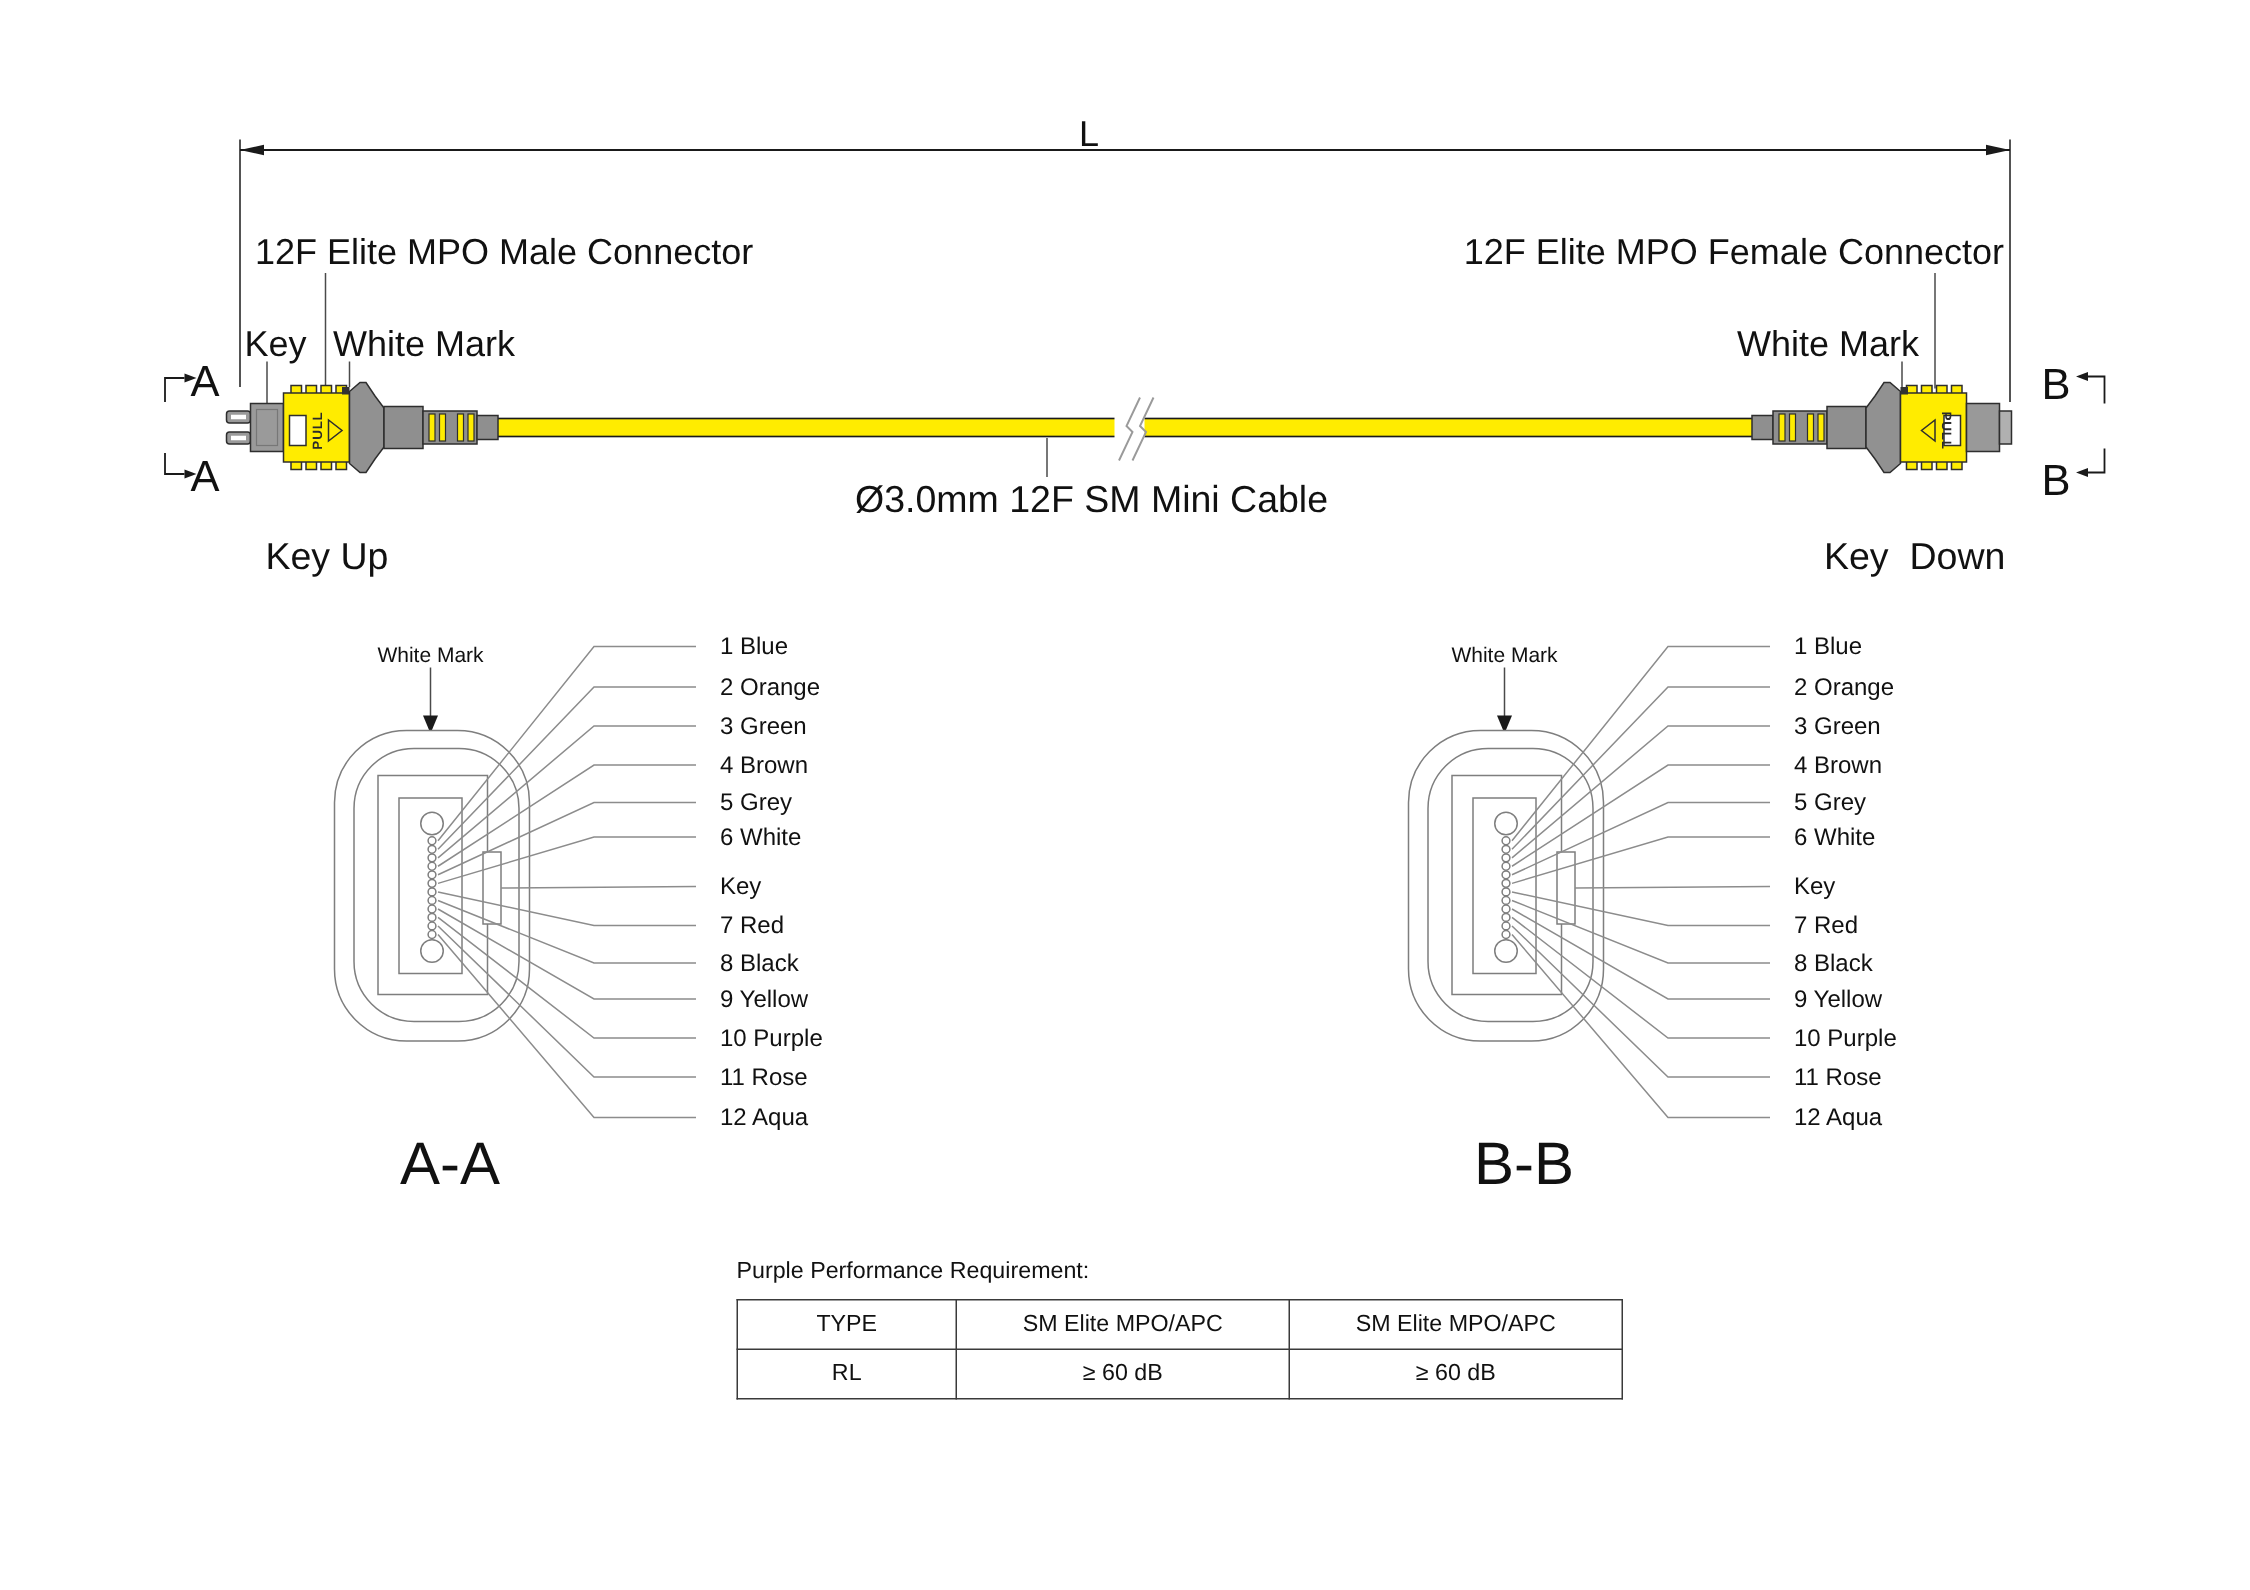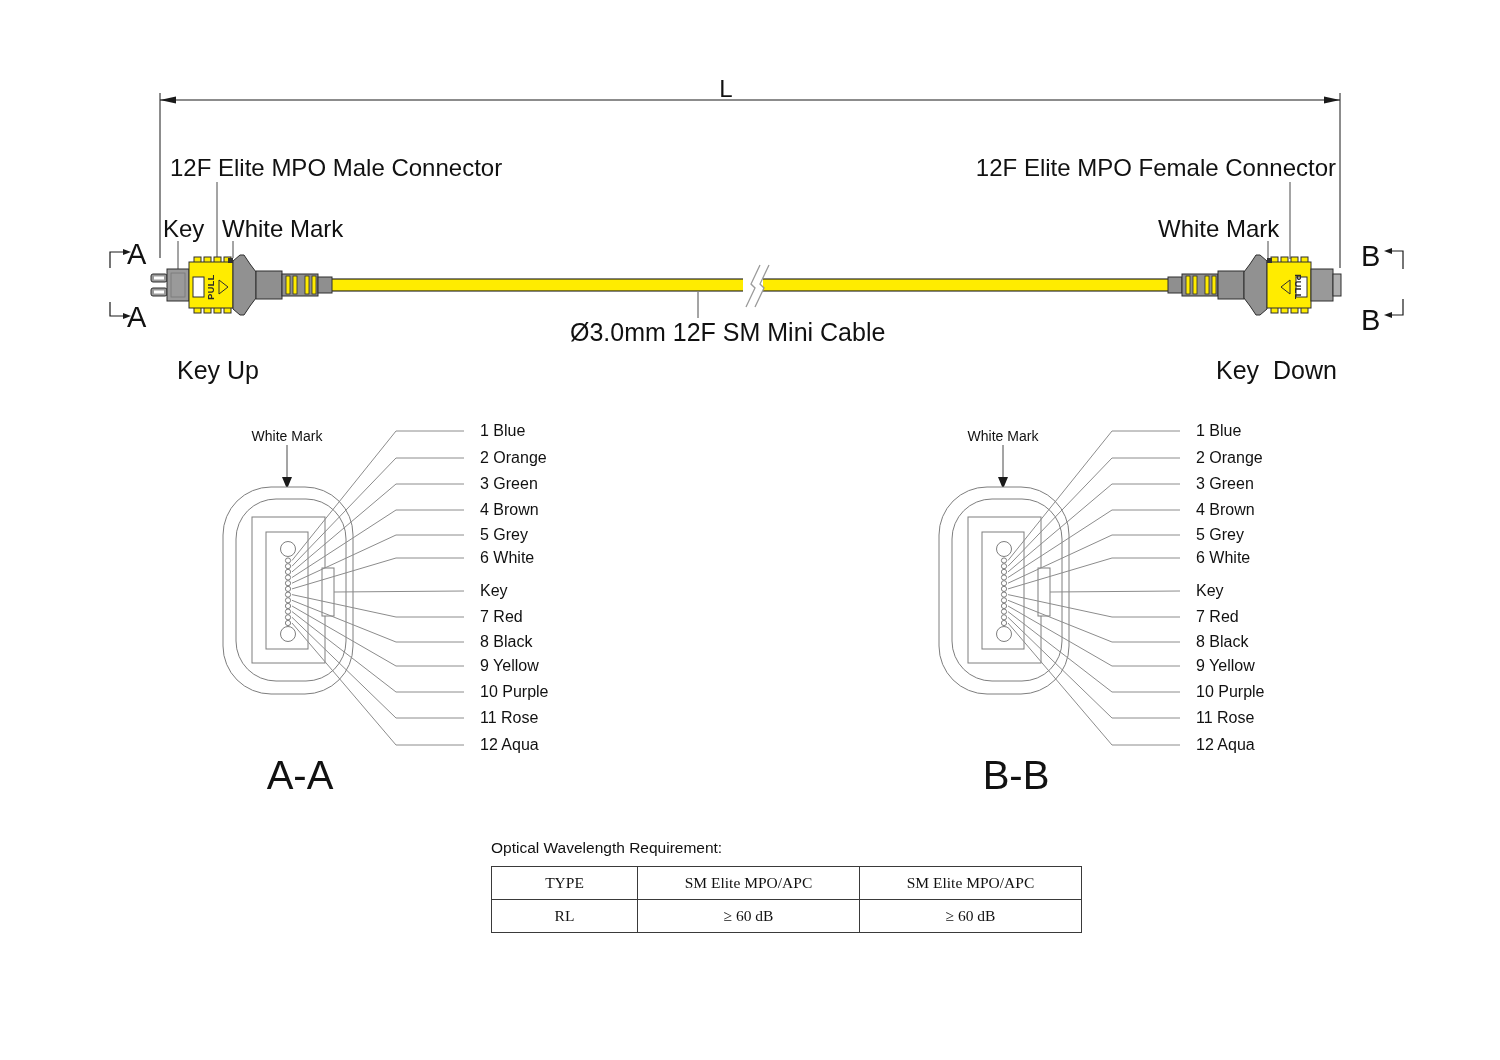--- a/index.html
+++ b/index.html
@@ -11,21 +11,21 @@
   .callout-text { font-size:24px; }
   .section-letter { font-size:29px; }
   .keypos-text { font-size:25px; }
   .cable-text { font-size:25px; }
   .fiber-label { font-size:16px; }
   .small-mark { font-size:14px; }
   .view-title { font-size:40px; }
   .pull-text { font-size:9px; font-weight:bold; fill:#2b2b2b; letter-spacing:0.5px; }
   .pre { white-space:pre; }
   .perf-title { position:absolute; left:491px; top:839px; font-size:15.5px; color:#111; }
-  table.perf { position:absolute; left:491px; top:866px; border-collapse:collapse; table-layout:fixed;font-family:Liberation Serif, serif; }
+  table.perf { position:absolute; left:491px; top:866px; border-collapse:collapse; table-layout:fixed; }
   table.perf td { border:1.4px solid #3a3a3a; text-align:center; vertical-align:middle;
                   font-size:15.5px; color:#111; height:32px; padding:0; }
   td.c0 { width:145px; } td.c1 { width:221px; } td.c2 { width:221px; }
 </style>
 </head>
 <body>
 
 <div class="canvas">
 
 <svg width="1500" height="1060" viewBox="0 0 1500 1060">
@@ -264,21 +264,21 @@
       <text x="1196" y="647">8 Black</text>
       <text x="1196" y="671">9 Yellow</text>
       <text x="1196" y="697">10 Purple</text>
       <text x="1196" y="723">11 Rose</text>
       <text x="1196" y="750">12 Aqua</text>
     </g>
     <text x="1016" y="789" text-anchor="middle" class="view-title">B-B</text>
   </g>
 </svg>
 
-  <div class="perf-title">Optical Wavelength Requirement:</div>
+  <div class="perf-title">Purple Performance Requirement:</div>
   <table class="perf">
     <tbody>
         <tr>
       <td class="c0">TYPE</td>
       <td class="c1">SM Elite MPO/APC</td>
       <td class="c2">SM Elite MPO/APC</td>
     </tr>
     <tr>
       <td class="c0">RL</td>
       <td class="c1">≥ 60 dB</td>

